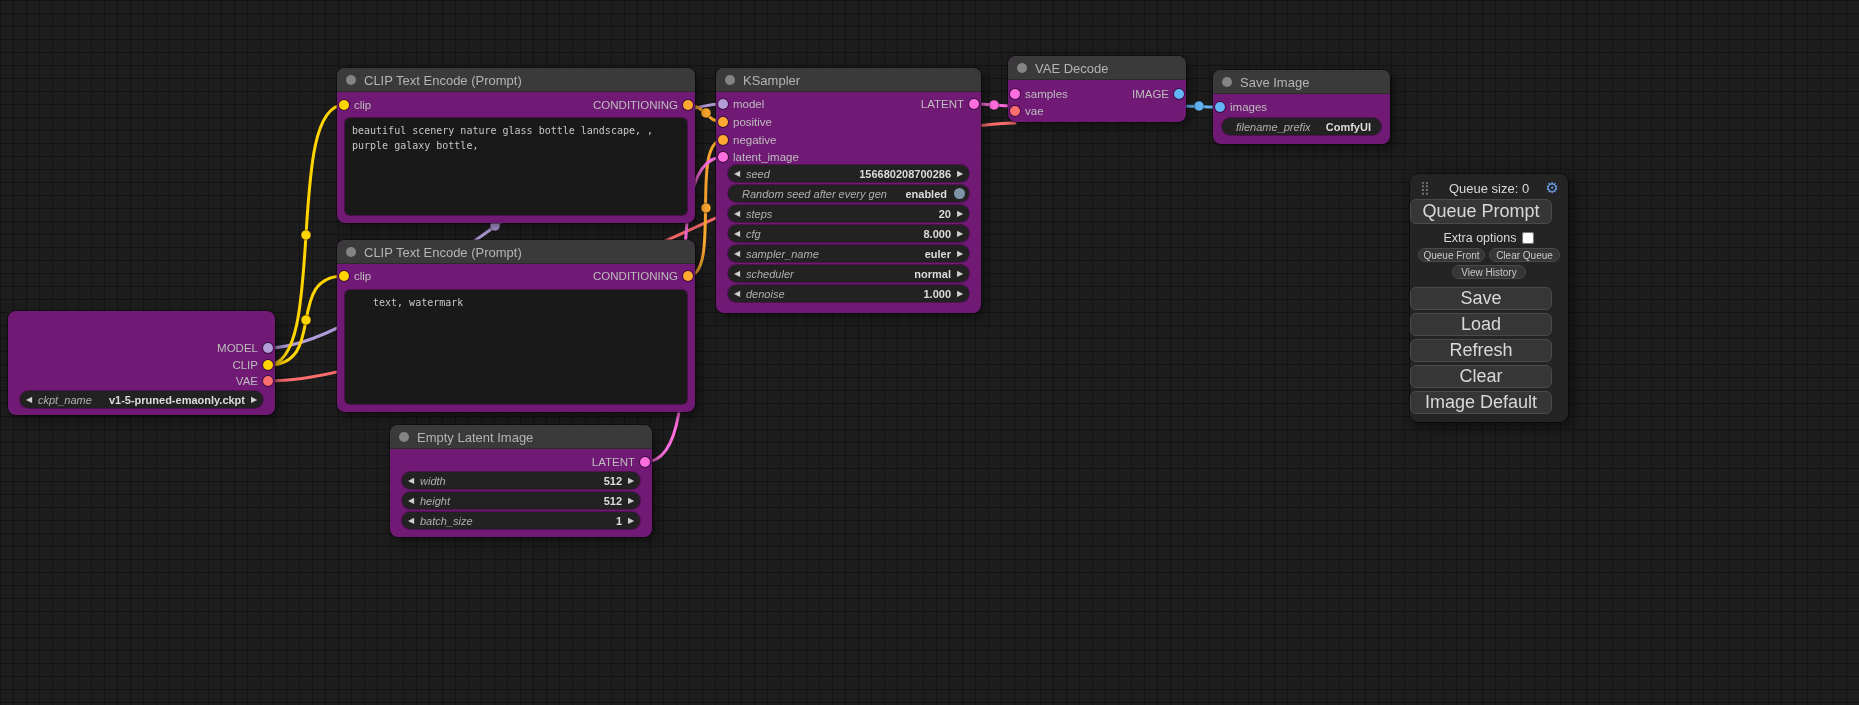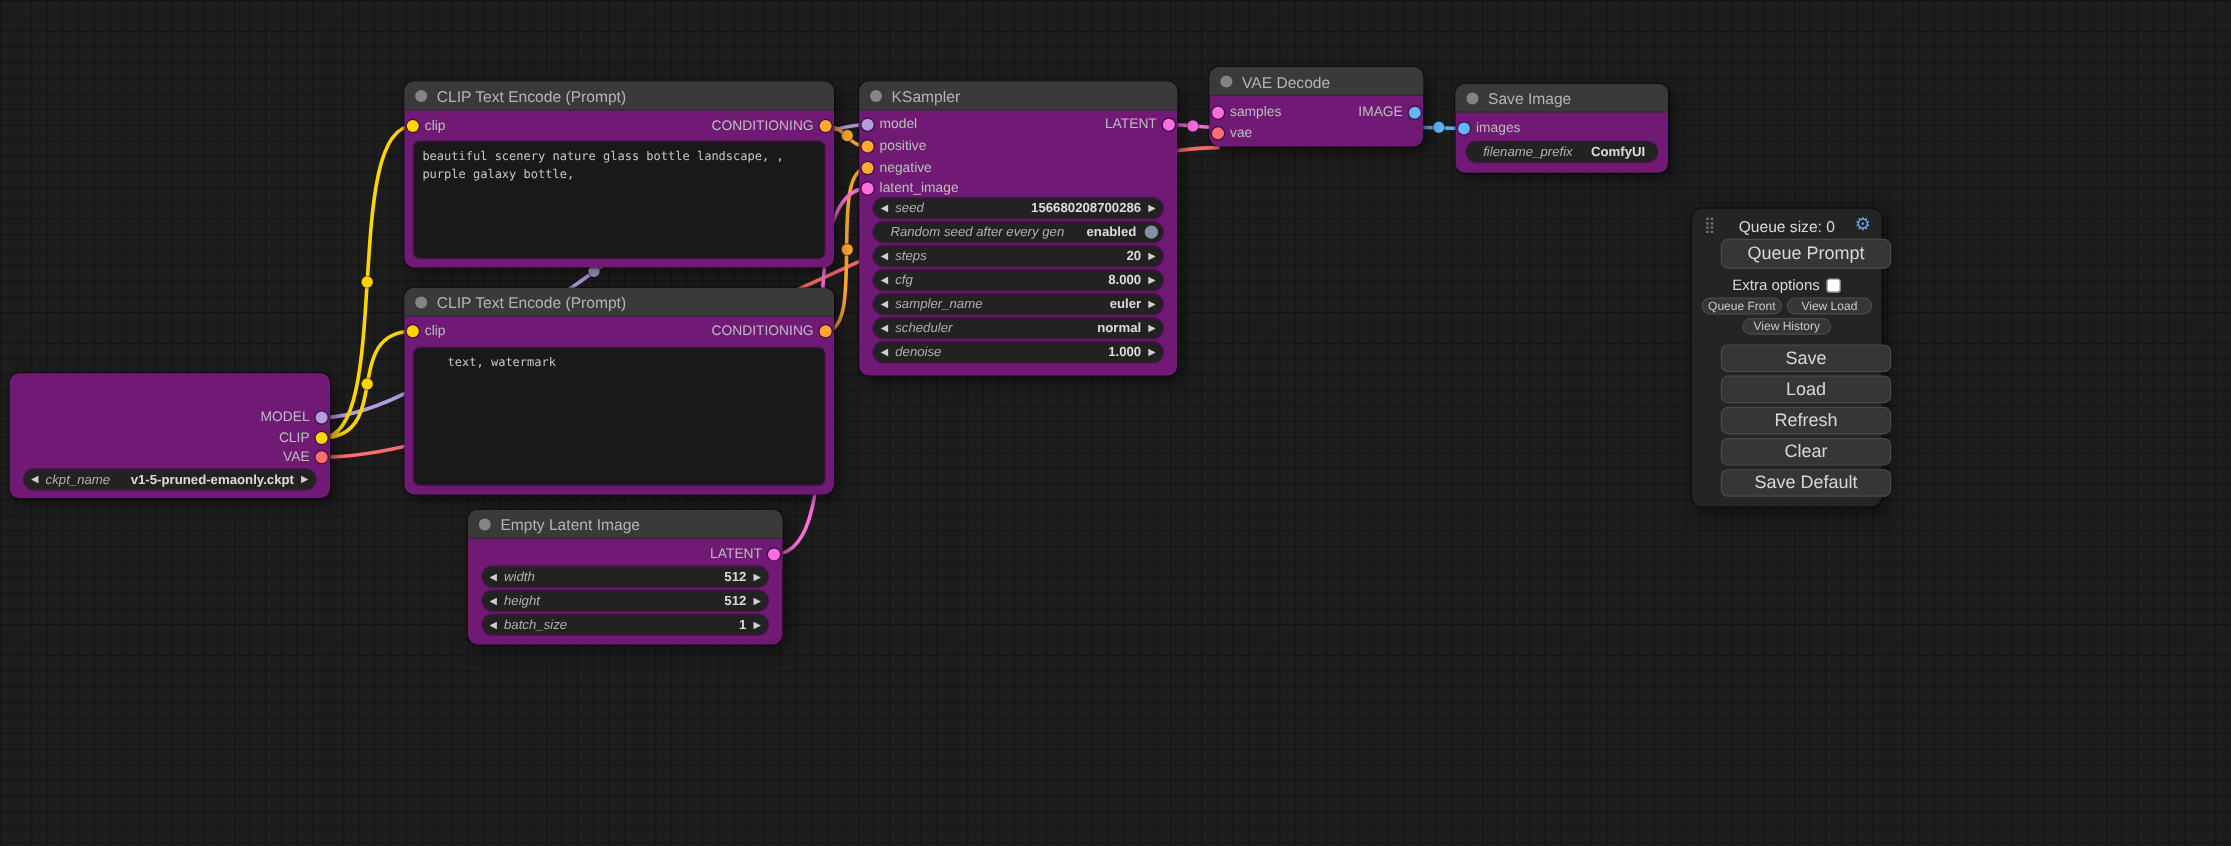--- a/index.html
+++ b/index.html
@@ -59,21 +59,21 @@
     box-shadow:0 0 0 1px rgba(0,0,0,.4), 4px 4px 14px rgba(0,0,0,.55);
   }
   .menu .qsize { position:absolute; left:0; right:0; text-align:center; font-size:13px; color:#d8d8d8; }
   .menu .handle { position:absolute; font-size:13px; color:#777; cursor:grab; }
   .menu .gear { position:absolute; font-size:15px; cursor:pointer; line-height:15px; }
   .mbtn {
     position:absolute; background:#363636; border:1px solid #4a4a4a; color:#d8d8d8;
     border-radius:6px; font-family:inherit; display:flex; align-items:center; justify-content:center;
     cursor:pointer;
   }
-  .mbtn.big { left:24px; width:142px; height:23px; font-size:15px; }
+  .mbtn.big { left:0; width:142px; height:23px; font-size:18px; }
   .mbtn.small { height:14px; font-size:10px; border-radius:7px; color:#c9c9c9; }
   .extra-row { position:absolute; left:0; right:0; text-align:center; font-size:12.5px; color:#d8d8d8; }
   .extra-row input { width:12px; height:12px; vertical-align:-2px; margin-left:6px; cursor:pointer; }
 </style>
 </head>
 <body>
 
 <svg class="links" width="1859" height="705" viewBox="0 0 1859 705">
   <path d="M268,348 C382,348 609,104 723,104" stroke="#B39DDB"></path>
   <path d="M268,365 C328,365 284,105 344,105" stroke="#FFD500"></path>
@@ -252,21 +252,21 @@
   <div class="qsize" style="top:7px">Queue size: 0</div>
   <span class="gear" style="right: 9px; top: 6px; color: rgb(109, 158, 235);">⚙</span>
 
   <button class="mbtn big" style="top:25px;height:25px">Queue Prompt</button>
 
   <div class="extra-row" style="top:57px">
     <span>Extra options</span><input type="checkbox" style="">
   </div>
 
   <button class="mbtn small" style="left:8px;top:74px;width:67px">Queue Front</button>
-  <button class="mbtn small" style="left:79px;top:74px;width:71px">View Load</button>
+  <button class="mbtn small" style="left:79px;top:74px;width:71px">Clear Queue</button>
   <button class="mbtn small" style="left:42px;top:91px;width:74px">View History</button>
 
   <button class="mbtn big" style="top:113px">Save</button>
   <button class="mbtn big" style="top:139px">Load</button>
   <button class="mbtn big" style="top:165px">Refresh</button>
   <button class="mbtn big" style="top:191px">Clear</button>
-  <button class="mbtn big" style="top:217px">Save Default</button>
+  <button class="mbtn big" style="top:217px">Image Default</button>
 </div>
 
 </body></html>

